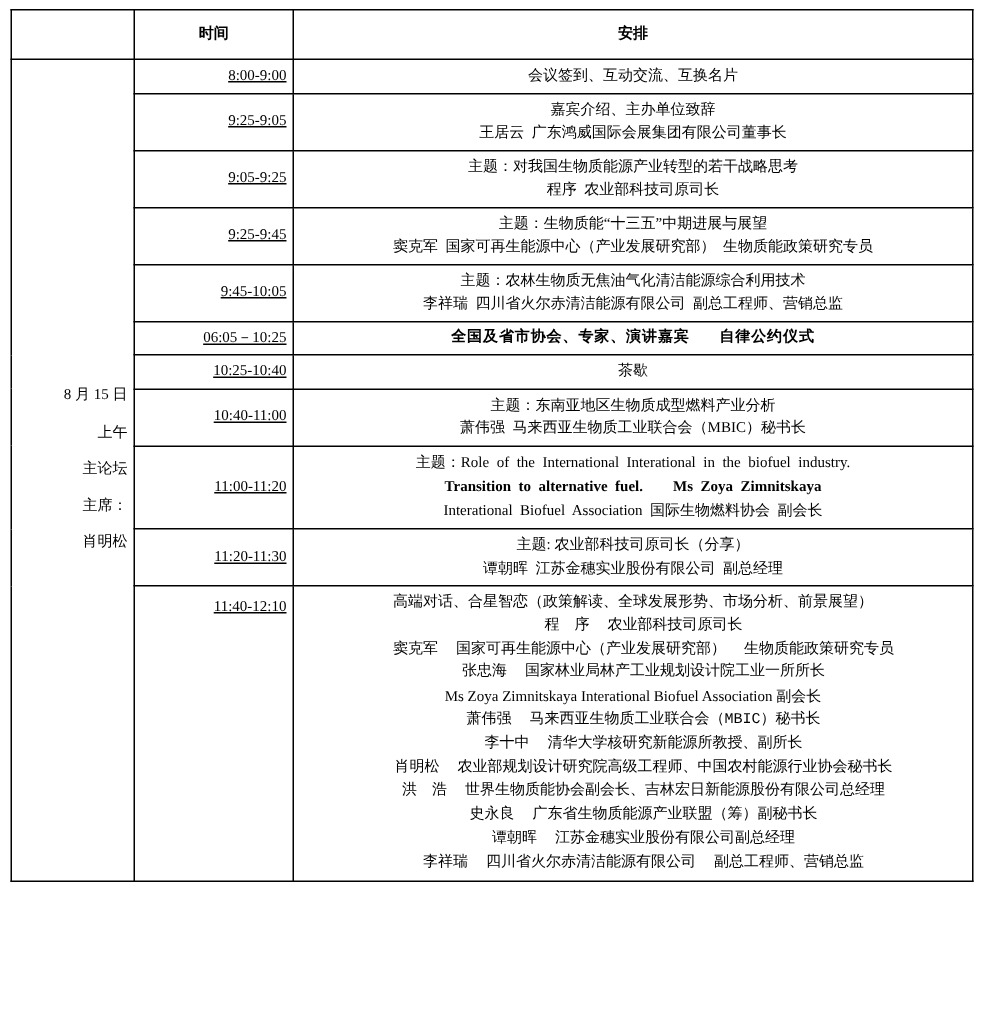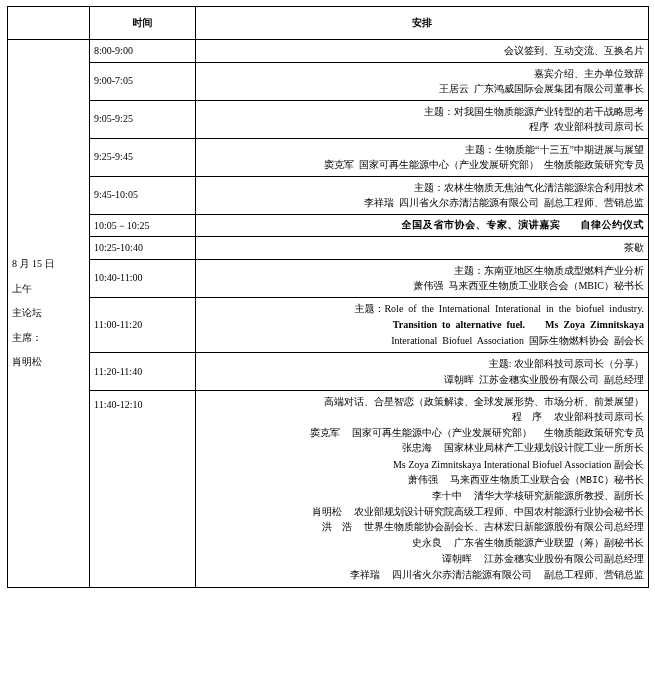--- a/index.html
+++ b/index.html
@@ -49,32 +49,34 @@
 
   td.date-cell {
     text-align: left;
     vertical-align: top;
     padding-top: 6px;
     font-size: 13px;
   }
   .date-lines {
     display: block;
     line-height: 2.45;
+    text-align: right;
   }
   .date-lines span {
     display: block;
     white-space: pre;
   }
   td.time-cell {
-    text-align: left;
+    text-align: right;
     font-size: 12.5px;
     white-space: nowrap;
+    text-decoration: underline;
   }
   td.item-cell {
-    text-align: right;
+    text-align: center;
   }
   td.item-cell .line {
     display: block;
     white-space: pre-wrap;
   }
   .bold {
     font-weight: bold;
   }
   .spaced {
     letter-spacing: 0.6px;
@@ -119,21 +121,21 @@
             <span>肖明松</span>
           </span>
         </td>
         <td class="time-cell">8:00-9:00</td>
         <td class="item-cell">
           <span class="line">会议签到、互动交流、互换名片</span>
         </td>
       </tr>
 
       <tr>
-        <td class="time-cell">9:00-7:05</td>
+        <td class="time-cell">9:25-9:05</td>
         <td class="item-cell">
           <span class="line">嘉宾介绍、主办单位致辞</span>
           <span class="line">王居云  广东鸿威国际会展集团有限公司董事长</span>
         </td>
       </tr>
 
       <tr>
         <td class="time-cell">9:05-9:25</td>
         <td class="item-cell">
           <span class="line">主题：对我国生物质能源产业转型的若干战略思考</span>
@@ -151,21 +153,21 @@
 
       <tr>
         <td class="time-cell">9:45-10:05</td>
         <td class="item-cell">
           <span class="line">主题：农林生物质无焦油气化清洁能源综合利用技术</span>
           <span class="line">李祥瑞  四川省火尔赤清洁能源有限公司  副总工程师、营销总监</span>
         </td>
       </tr>
 
       <tr>
-        <td class="time-cell">10:05－10:25</td>
+        <td class="time-cell">06:05－10:25</td>
         <td class="item-cell bold spaced">
           <span class="line">全国及省市协会、专家、演讲嘉宾   自律公约仪式</span>
         </td>
       </tr>
 
       <tr>
         <td class="time-cell">10:25-10:40</td>
         <td class="item-cell">
           <span class="line">茶歇</span>
         </td>
@@ -182,21 +184,21 @@
       <tr class="row-tall">
         <td class="time-cell">11:00-11:20</td>
         <td class="item-cell">
           <span class="line">主题：Role  of  the  International  Interational  in  the  biofuel  industry.</span>
           <span class="line bold-name" style="font-weight:bold;">Transition  to  alternative  fuel.        Ms  Zoya  Zimnitskaya</span>
           <span class="line">Interational  Biofuel  Association  国际生物燃料协会  副会长</span>
         </td>
       </tr>
 
       <tr>
-        <td class="time-cell">11:20-11:40</td>
+        <td class="time-cell">11:20-11:30</td>
         <td class="item-cell">
           <span class="line">主题: 农业部科技司原司长（分享）</span>
           <span class="line">谭朝晖  江苏金穗实业股份有限公司  副总经理</span>
         </td>
       </tr>
 
       <tr>
         <td class="time-cell" style="vertical-align:top; padding-top:6px;">11:40-12:10</td>
         <td class="item-cell last-cell" style="vertical-align:top;">
           <span class="line">高端对话、合星智恋（政策解读、全球发展形势、市场分析、前景展望）</span>

